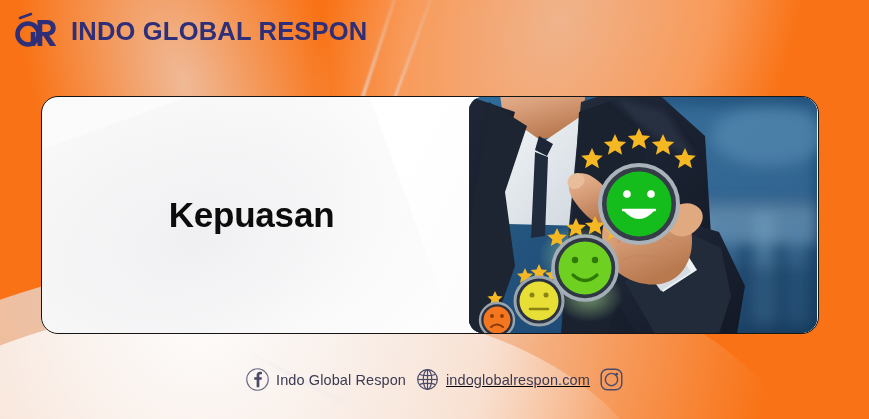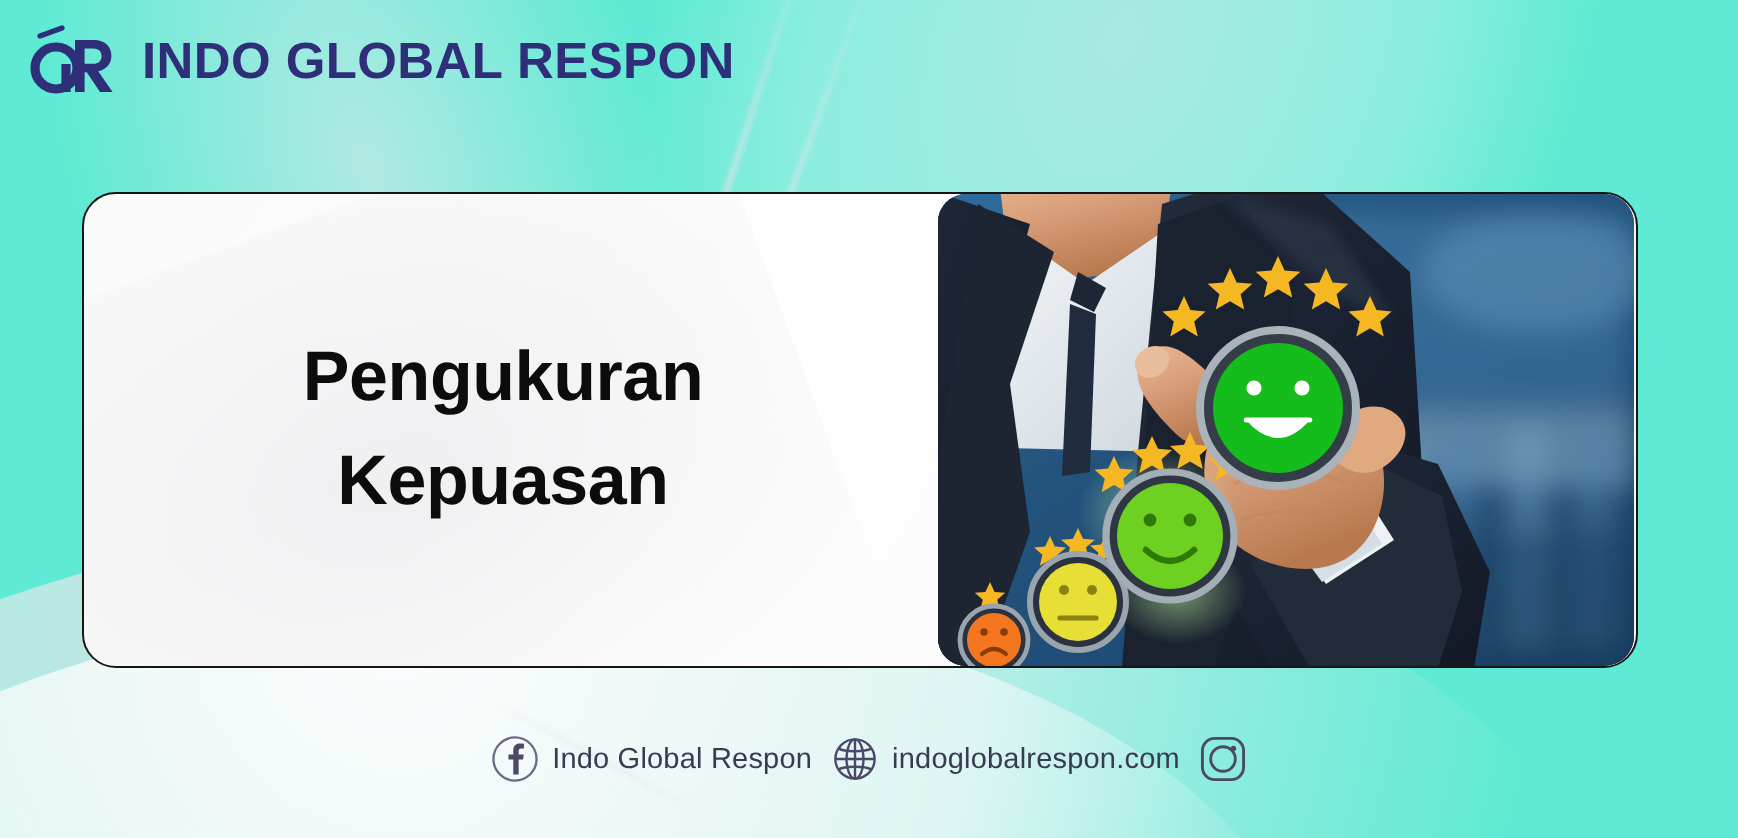--- a/index.html
+++ b/index.html
@@ -12,21 +12,21 @@
     overflow: hidden;
     font-family: "Liberation Sans", sans-serif;
     background: #ffffff;
   }
 
   .banner {
     position: relative;
     width: 869px;
     height: 419px;
     overflow: hidden;
-    background: #5eead4;
+    background: #f97316;
   }
 
   
   .bg-layer { position: absolute; inset: 0; overflow: hidden; }
   .swoosh {
     position: absolute;
     border-radius: 50%;
     pointer-events: none;
   }
   .swoosh-a {
@@ -143,21 +143,21 @@
     align-items: center;
     justify-content: center;
     gap: 0;
     z-index: 6;
   }
   .foot-item {
     display: flex;
     align-items: center;
     gap: 6px;
   }
-  .foot-item + .foot-item { margin-left: 9px; }
+  .foot-item + .foot-item { margin-left: 9px; text-decoration: underline; }
   .foot-icon { width: 25px; height: 25px; display: block; flex: none; }
   .foot-label {
     font-size: 14.5px;
     color: #3a3a52;
     white-space: nowrap;
     letter-spacing: 0.1px;
   }
 </style>
 </head>
 <body>
@@ -189,21 +189,20 @@
       </svg>
     </span>
     <span class="brand-name">INDO GLOBAL RESPON</span>
   </div>
 
   <div class="card">
     <div class="card-inner-sheen"></div>
 
     <div class="card-text-pane">
       <div class="headline">
-        <span class="hl-line">Pengukuran</span>
         <span class="hl-line">Kepuasan</span>
       </div>
     </div>
 
     <div class="photo">
       <svg class="photo-svg" viewBox="0 0 348 238" preserveAspectRatio="xMidYMid slice" aria-hidden="true">
         <defs>
           <linearGradient id="bgBlue" x1="0" y1="0" x2="1" y2="1">
             <stop offset="0%" stop-color="#2f6d9e"></stop>
             <stop offset="35%" stop-color="#24557f"></stop>

